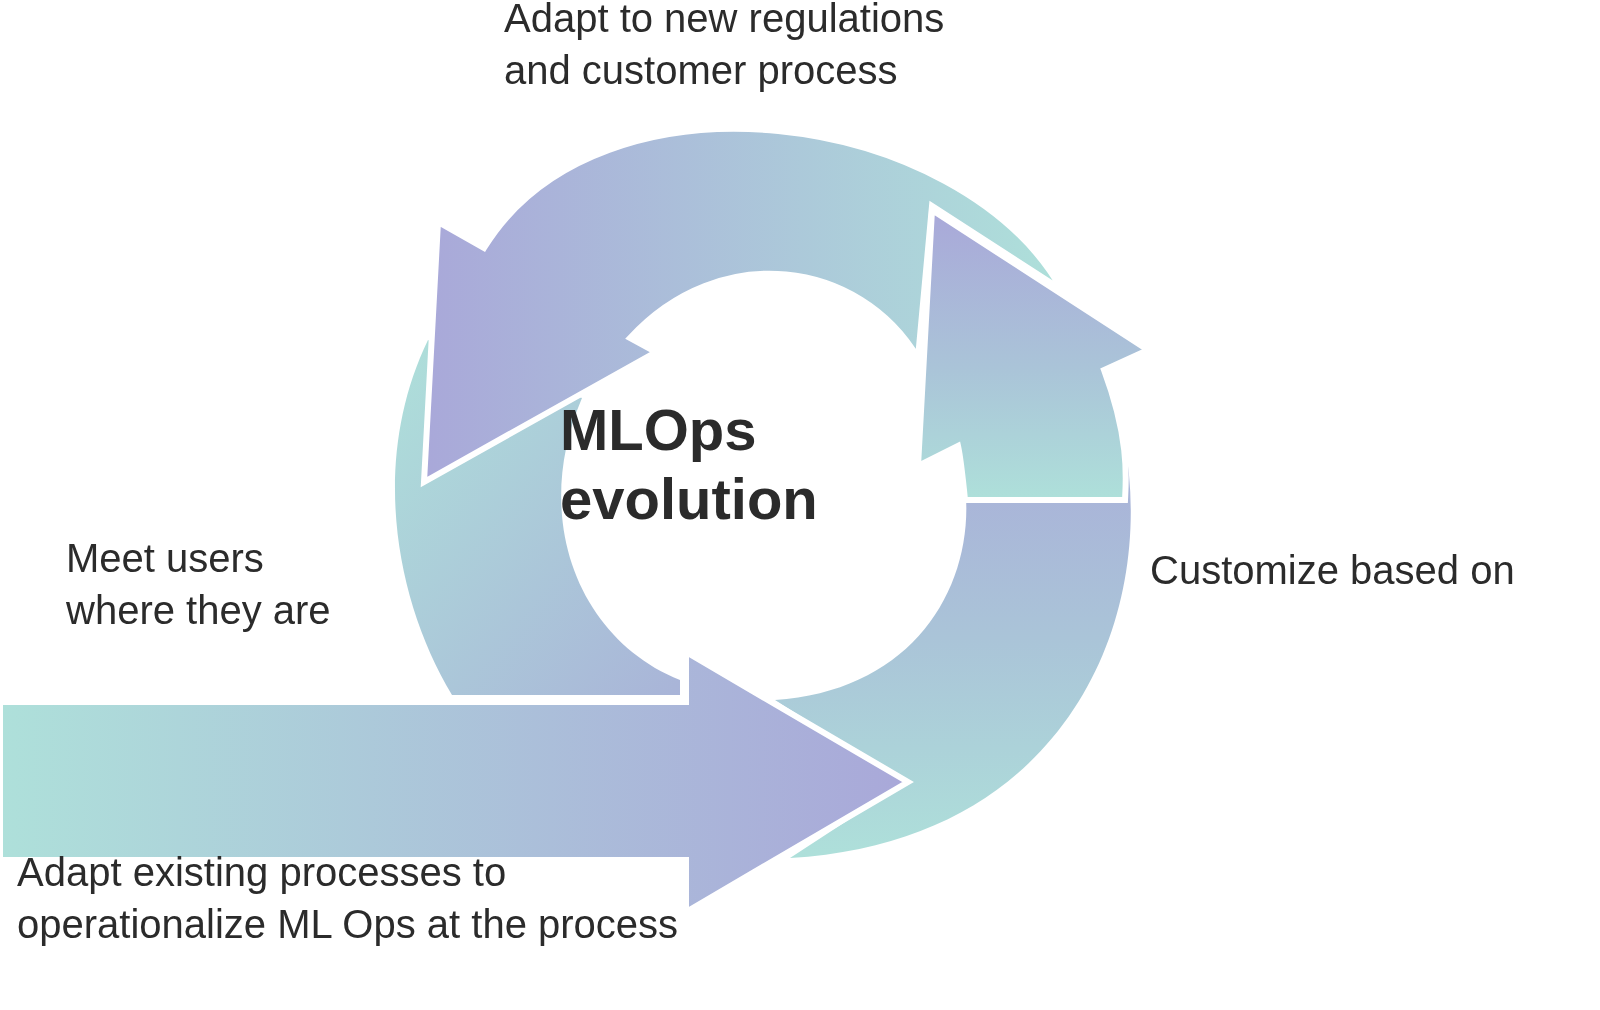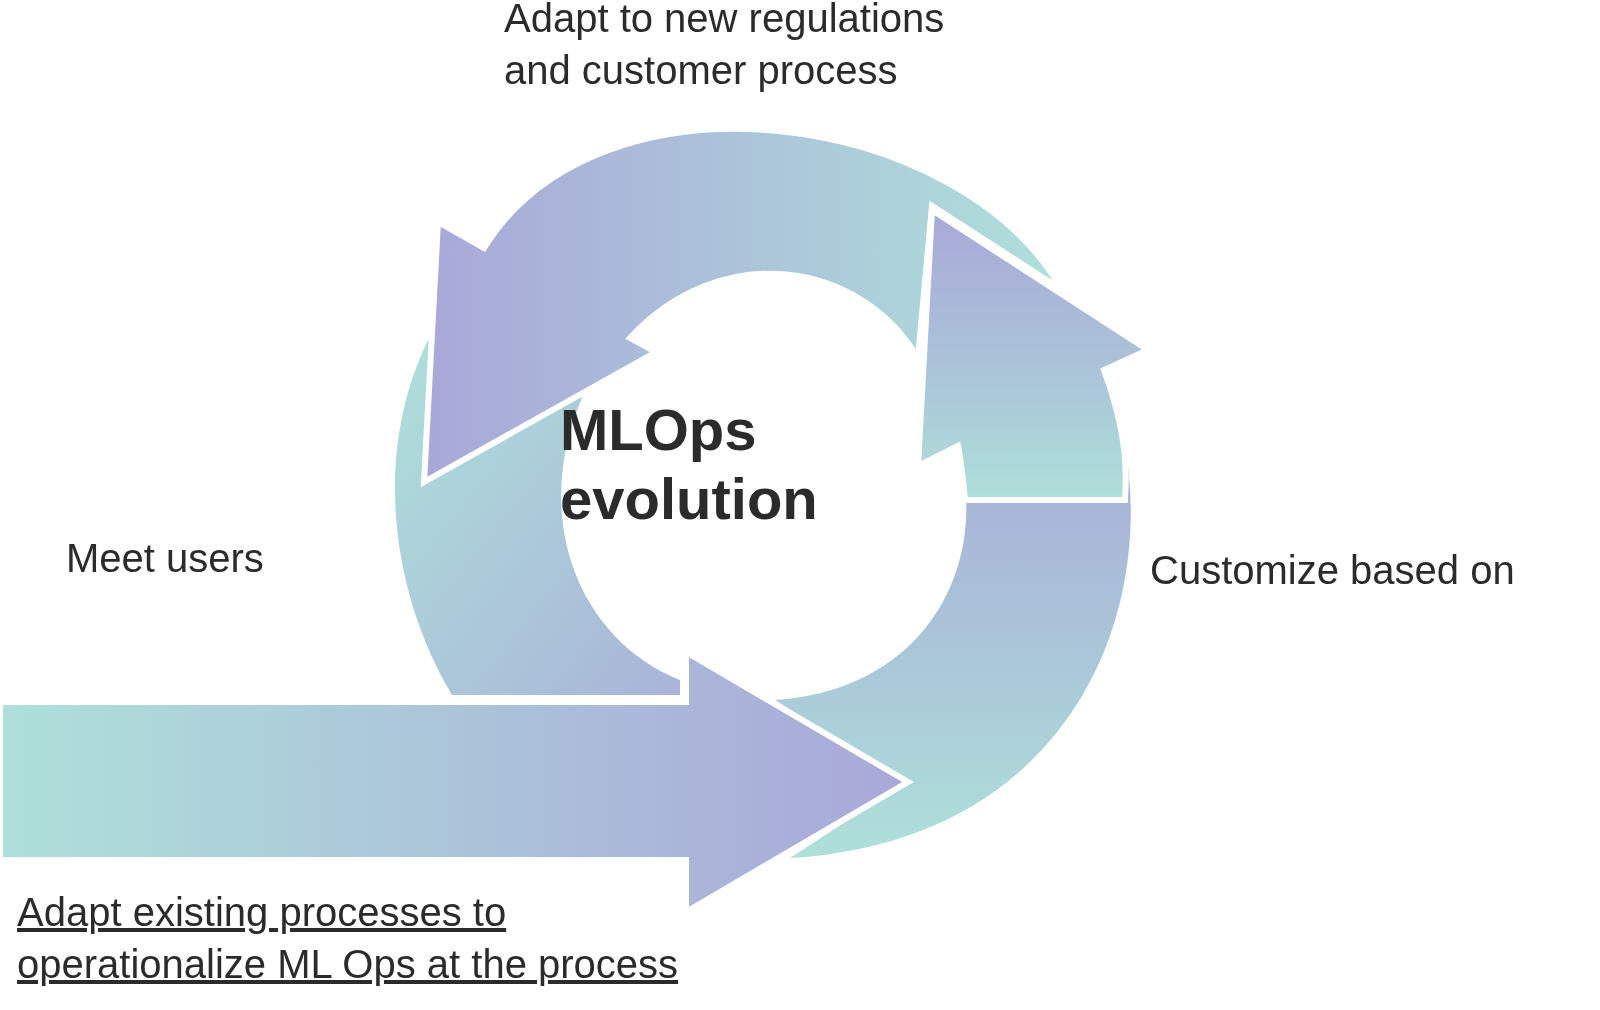--- a/index.html
+++ b/index.html
@@ -28,21 +28,21 @@
       font-size: 40px;
       line-height: 52px;
       color: #2b2b2b;
       white-space: nowrap;
       margin: 0;
     }
     .label span { display: block; }
     #label-top { left: 504px; top: -8px; }
     #label-left { left: 57px; top: 532px; margin-left: 9px; }
     #label-right { left: 1150px; top: 544px; }
-    #label-bottom { left: 17px; top: 886px; text-decoration: underline; }
+    #label-bottom { left: 17px; top: 846px; }
     #center-title {
       position: absolute;
       left: 560px;
       top: 395px;
       width: 400px;
       text-align: left;
       font-family: "Liberation Sans", sans-serif;
       font-weight: bold;
       font-size: 58px;
       line-height: 69px;
@@ -88,20 +88,21 @@
   <ellipse cx="760" cy="498" rx="204" ry="202" fill="#ffffff" opacity="0"></ellipse>
 </svg>
 
 <div id="label-top" class="label">
   <span>Adapt to new regulations</span>
   <span>and customer process</span>
 </div>
 
 <div id="label-left" class="label">
   <span>Meet users</span>
+  <span>where they are</span>
 </div>
 
 <div id="label-right" class="label">
   <span>Customize based on</span>
 </div>
 
 <div id="label-bottom" class="label">
   <span>Adapt existing processes to</span>
   <span>operationalize ML Ops at the process</span>
 </div>

